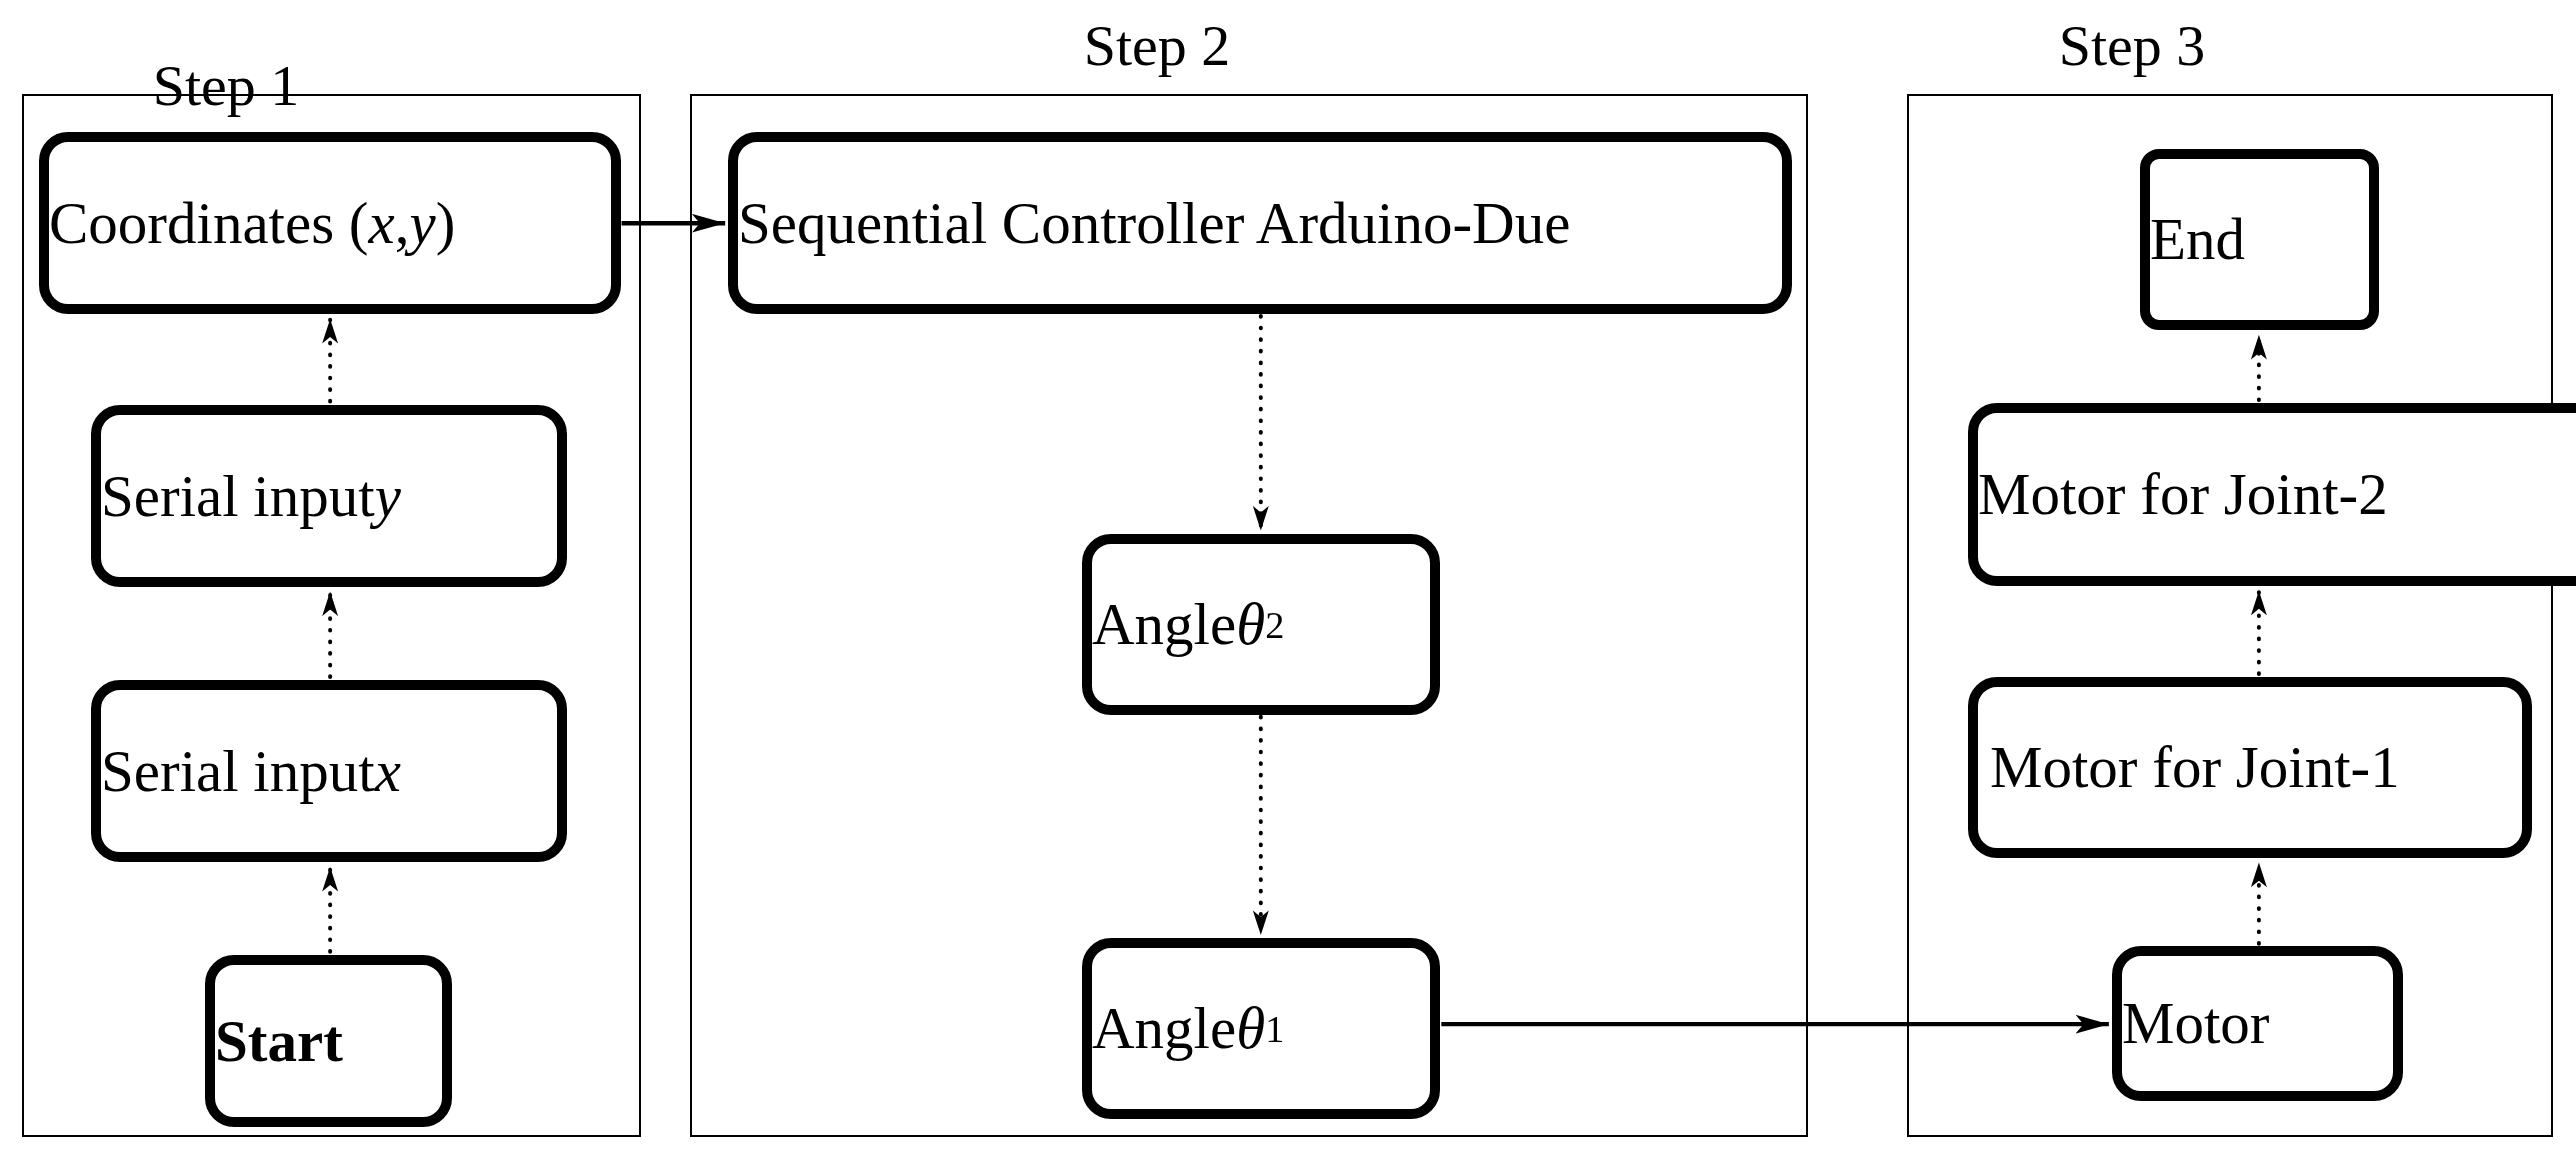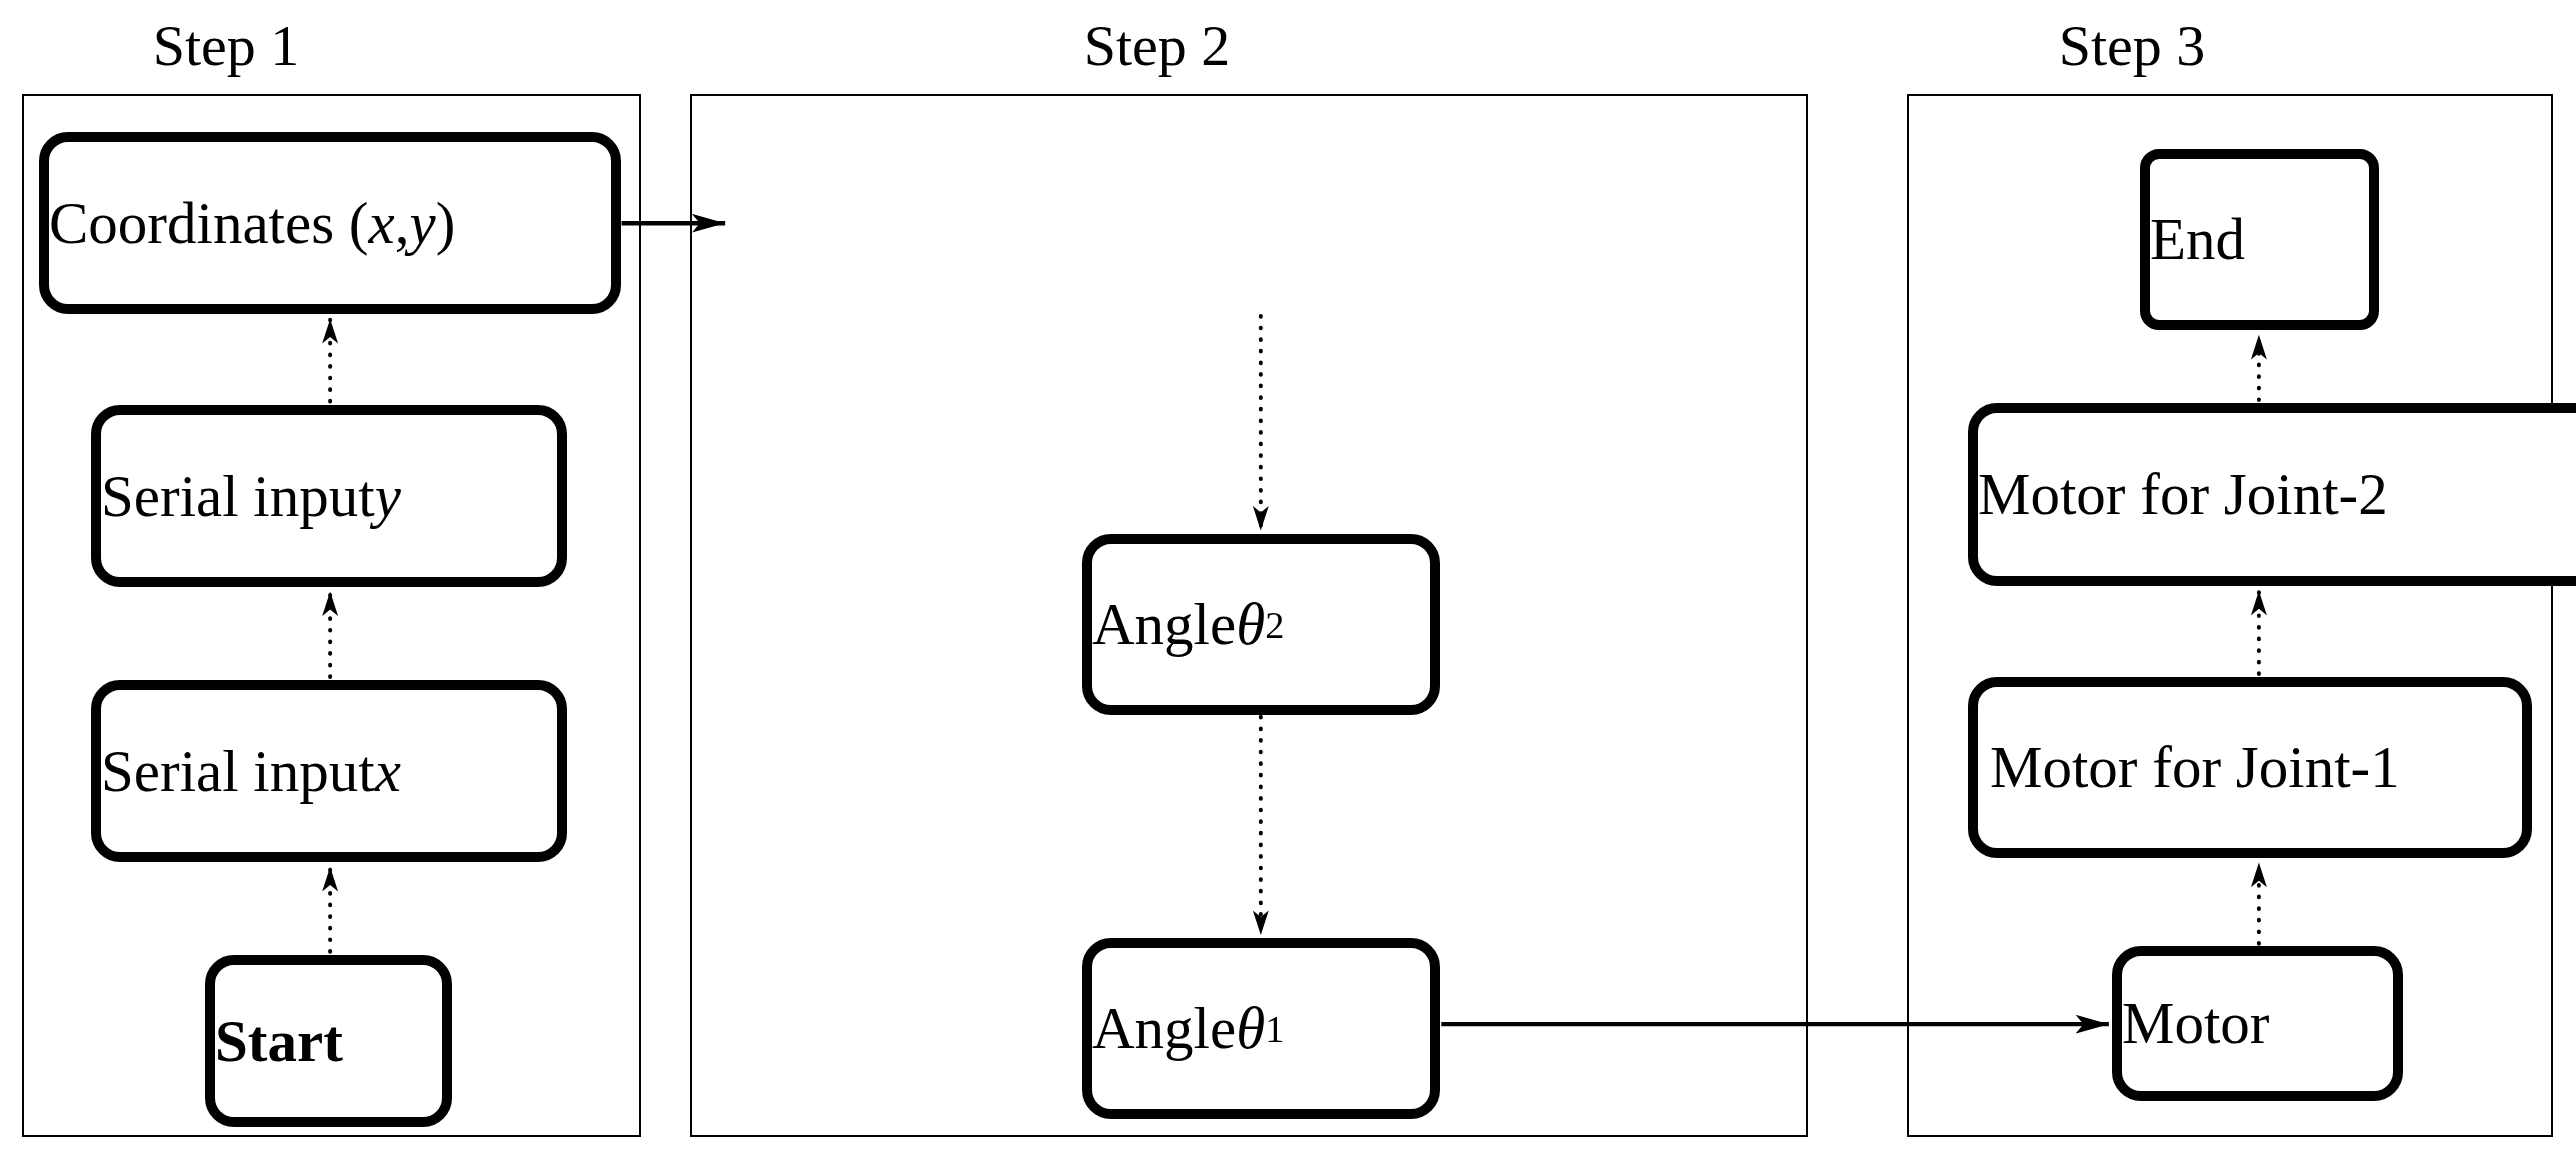--- a/index.html
+++ b/index.html
@@ -25,21 +25,21 @@
 
   .step-label {
     position: absolute;
     top: 8.7px;
     transform: translateX(-50%);
     font-size: 58px;
     line-height: 73px;
     white-space: nowrap;
     z-index: 2;
   }
-  #label-step1 { left: 226px; }
+  #label-step1 { left: 226px; margin-top: 40px; }
   #label-step2 { left: 1157px; }
   #label-step3 { left: 2132px; }
 
   .node {
     position: absolute;
     box-sizing: border-box;
     border: 10px solid #000000;
     border-radius: 29px;
     background: #ffffff;
     display: flex;
@@ -107,20 +107,23 @@
       <span class="it">y</span>
     </div>
   <div class="node" id="n-serial-x">
       <span>Serial input </span>
       <span class="it">x</span>
     </div>
   <div class="node" id="n-start">
       <span>Start</span>
     </div>
 
+  <div class="node" id="n-controller">
+      <span>Sequential Controller Arduino-Due</span>
+    </div>
   <div class="node" id="n-angle2">
       <span>Angle </span>
       <span class="it">θ</span>
       <span class="sub">2</span>
     </div>
   <div class="node" id="n-angle1">
       <span>Angle </span>
       <span class="it">θ</span>
       <span class="sub">1</span>
     </div>

